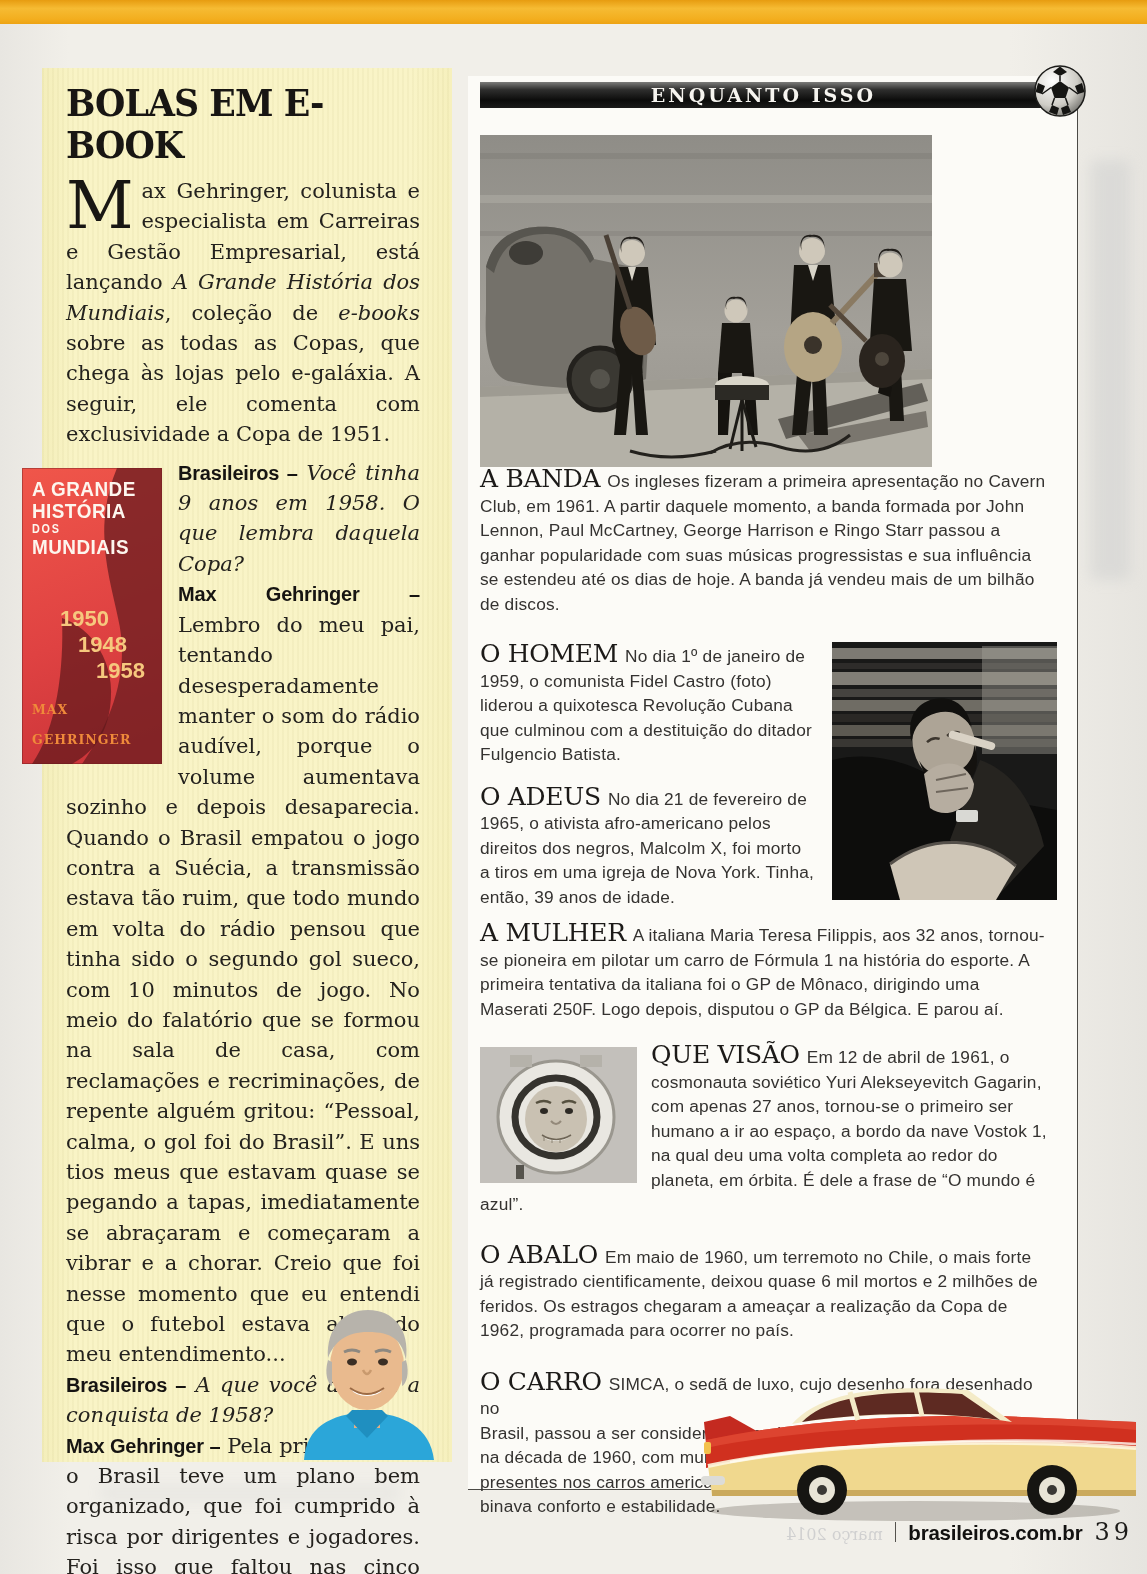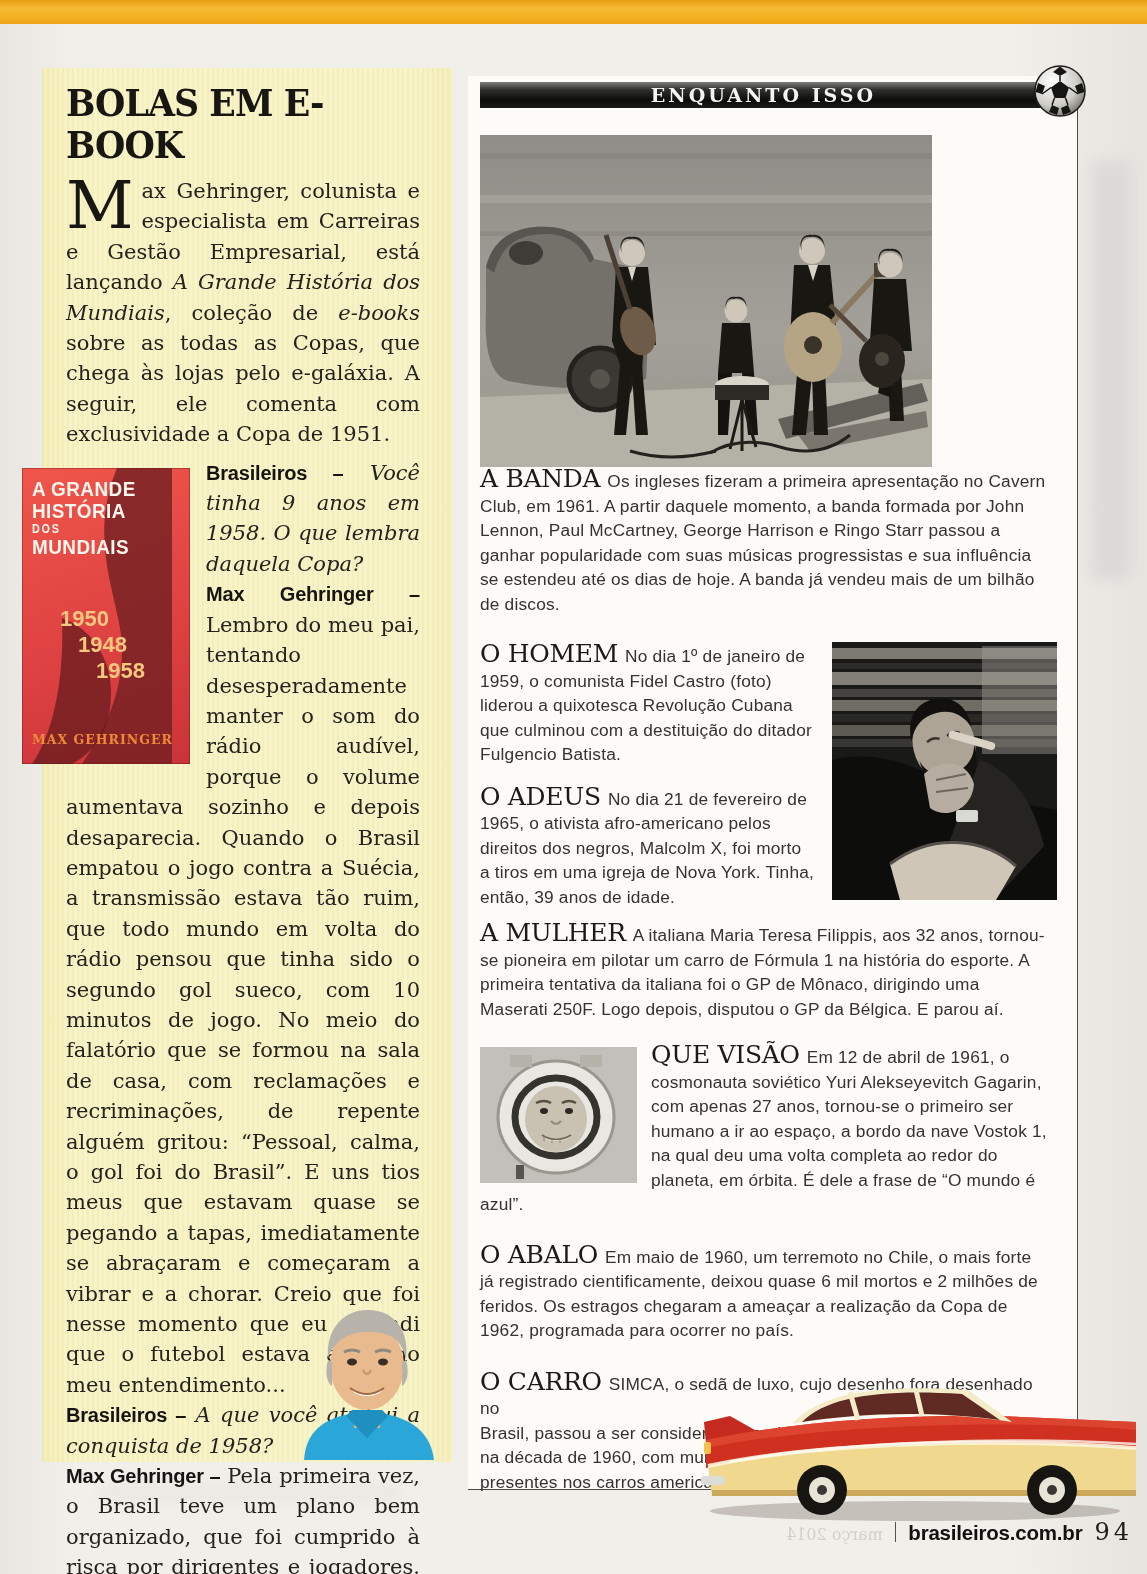--- a/index.html
+++ b/index.html
@@ -25,21 +25,21 @@
   .left-serif{font-family:"DejaVu Serif",serif;font-size:21px;line-height:30.4px;
     color:#24221e;text-align:justify;}
   .intro{margin:0 0 8px 0;}
   .dropcap{float:left;font-family:"DejaVu Serif",serif;font-size:66px;line-height:52px;
     padding:4px 8px 0 0;color:#181613;}
   .qa-flow p{margin:0;}
   .q-label{font-family:"Liberation Sans",sans-serif;font-weight:700;font-style:normal;
     font-size:20px;letter-spacing:-.2px;color:#161412;}
   .q-text{font-style:italic;}
   
-  .book-cover{float:left;width:168px;height:296px;margin:10px 16px 6px -44px;position:relative;
+  .book-cover{float:left;width:140px;height:296px;margin:10px 16px 6px -44px;position:relative;
     background:linear-gradient(160deg,#f0564a 0%,#e64а44 40%,#d63a3e 100%);
     background:linear-gradient(160deg,#f0564a 0%,#df4242 55%,#c93338 100%);
     box-shadow:0 0 0 1px rgba(80,20,20,.35) inset;overflow:hidden;}
   .book-cover svg{position:absolute;left:0;top:0;}
   .bc-text{position:relative;z-index:2;padding:10px 8px 0 10px;
     font-family:"Liberation Sans",sans-serif;font-weight:700;}
   .bc-line{color:#fdf6ee;font-size:21px;line-height:22px;letter-spacing:.5px;
     transform:scaleX(.9);transform-origin:left;}
   .bc-line.small{font-size:12px;line-height:14px;letter-spacing:2px;}
   .bc-years{margin-top:48px;color:#f6c87e;font-size:22px;line-height:26px;}
@@ -294,20 +294,21 @@
     <p class="sec"><span class="sec-title">QUE VISÃO</span><span>Em 12 de abril de 1961, o cosmonauta soviético Yuri Alekseyevitch Gagarin, com apenas 27 anos, tornou-se o primeiro ser humano a ir ao espaço, a bordo da nave Vostok 1, na qual deu uma volta completa ao redor do planeta, em órbita. É dele a frase de “O mundo é azul”.</span></p>
   </div>
 
   <p class="sec sec-abalo"><span class="sec-title">O ABALO</span><span>Em maio de 1960, um terremoto no Chile, o mais forte já registrado cientificamente, deixou quase 6 mil mortos e 2 milhões de feridos. Os estragos chegaram a ameaçar a realização da Copa de 1962, programada para ocorrer no país.</span></p>
 
   <p class="sec sec-carro">
     <span class="sec-title">O CARRO</span><span class="carro-line inline">SIMCA, o sedã de luxo, cujo desenho fora desenhado no</span>
     <span class="carro-line">Brasil, passou a ser considerado um dos carros mais queridos do País</span>
     <span class="carro-line">na década de 1960, com muitos dos elementos</span>
     <span class="carro-line">presentes nos carros americanos. Com-</span>
+    <span class="carro-line">binava conforto e estabilidade.</span>
   </p>
 </section>
 
 <div class="soccer-ball">
   <svg width="54" height="54" viewBox="0 0 54 54">
     <defs>
       <radialGradient id="ballg" cx=".35" cy=".3" r=".9">
         <stop offset="0" stop-color="#ffffff"></stop>
           <stop offset=".55" stop-color="#cfcdc6"></stop>
           <stop offset="1" stop-color="#4a4a46"></stop>
@@ -352,14 +353,14 @@
     <circle cx="352" cy="112" r="5" fill="#3a3835"></circle>
 
     <path d="M30,84 C140,64 300,58 436,66" stroke="#fffdf4" stroke-width="2.5" fill="none" opacity=".8"></path>
   </svg>
 </figure>
 
 <div class="footer">
   <span class="ghost">março 2014</span>
   <span class="divider"></span>
   <span class="site">brasileiros.com.br</span>
-  <span class="pagenum">94</span>
+  <span class="pagenum">39</span>
 </div>
 
 </body></html>

